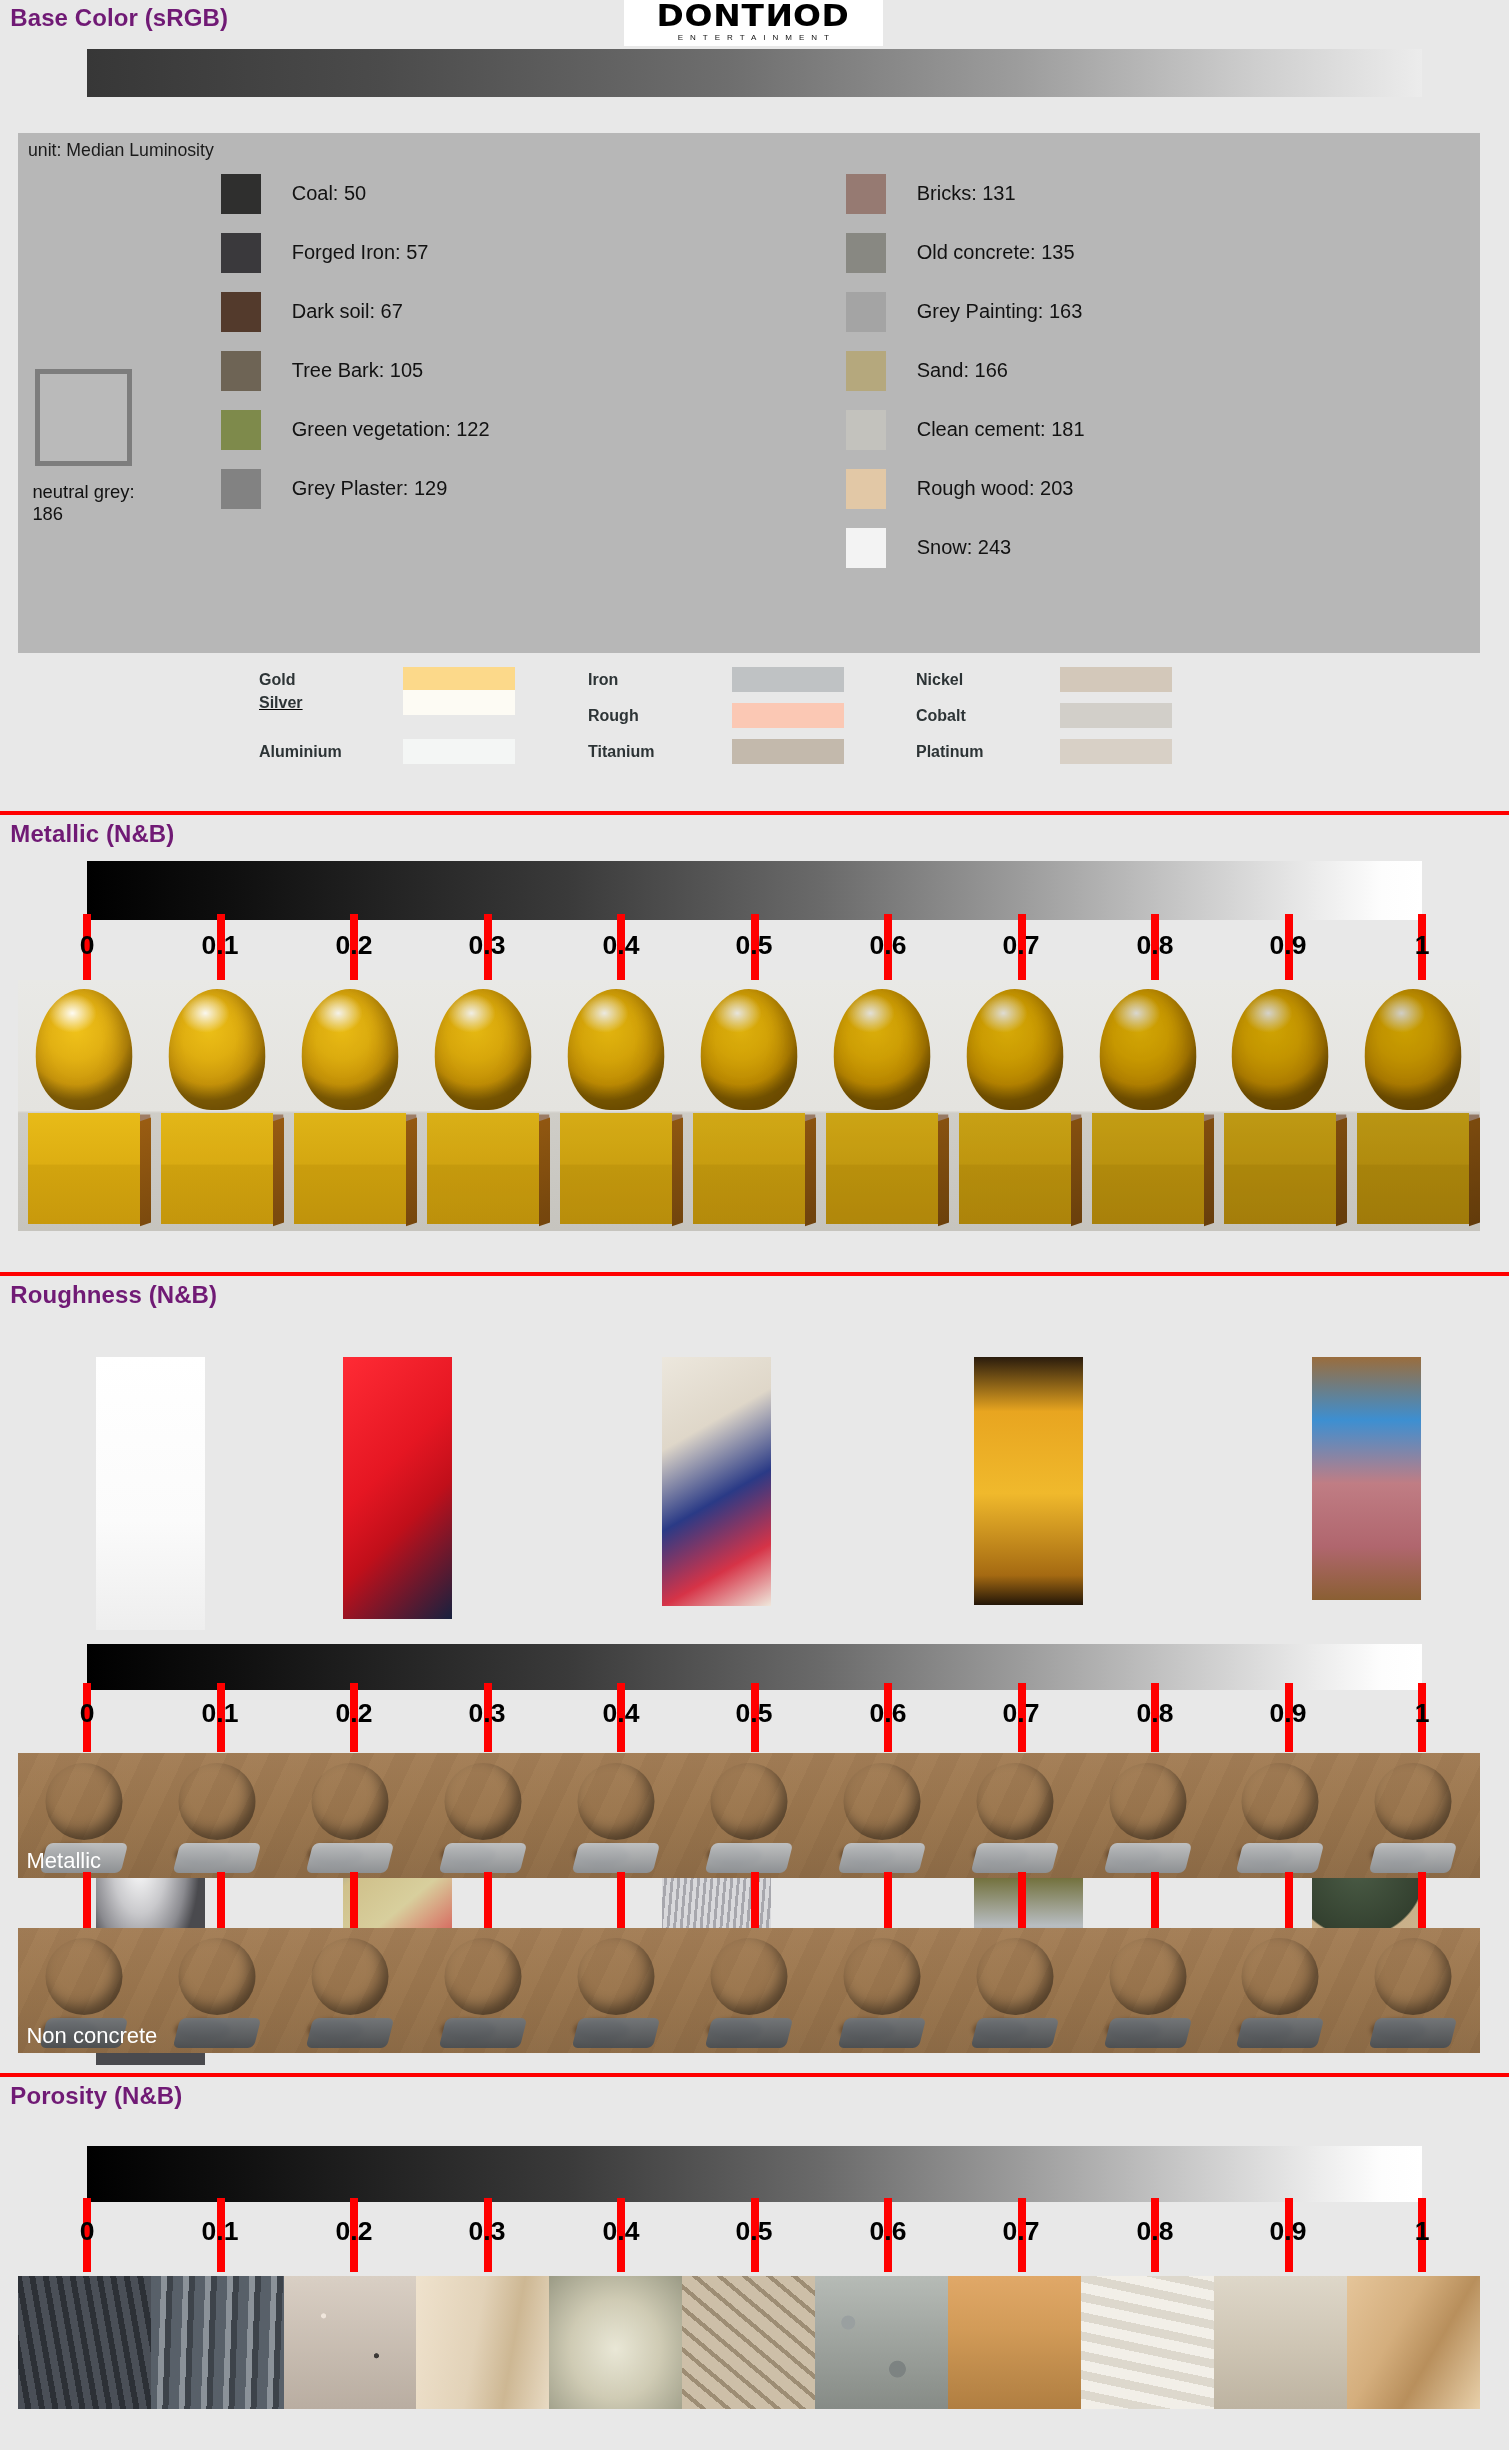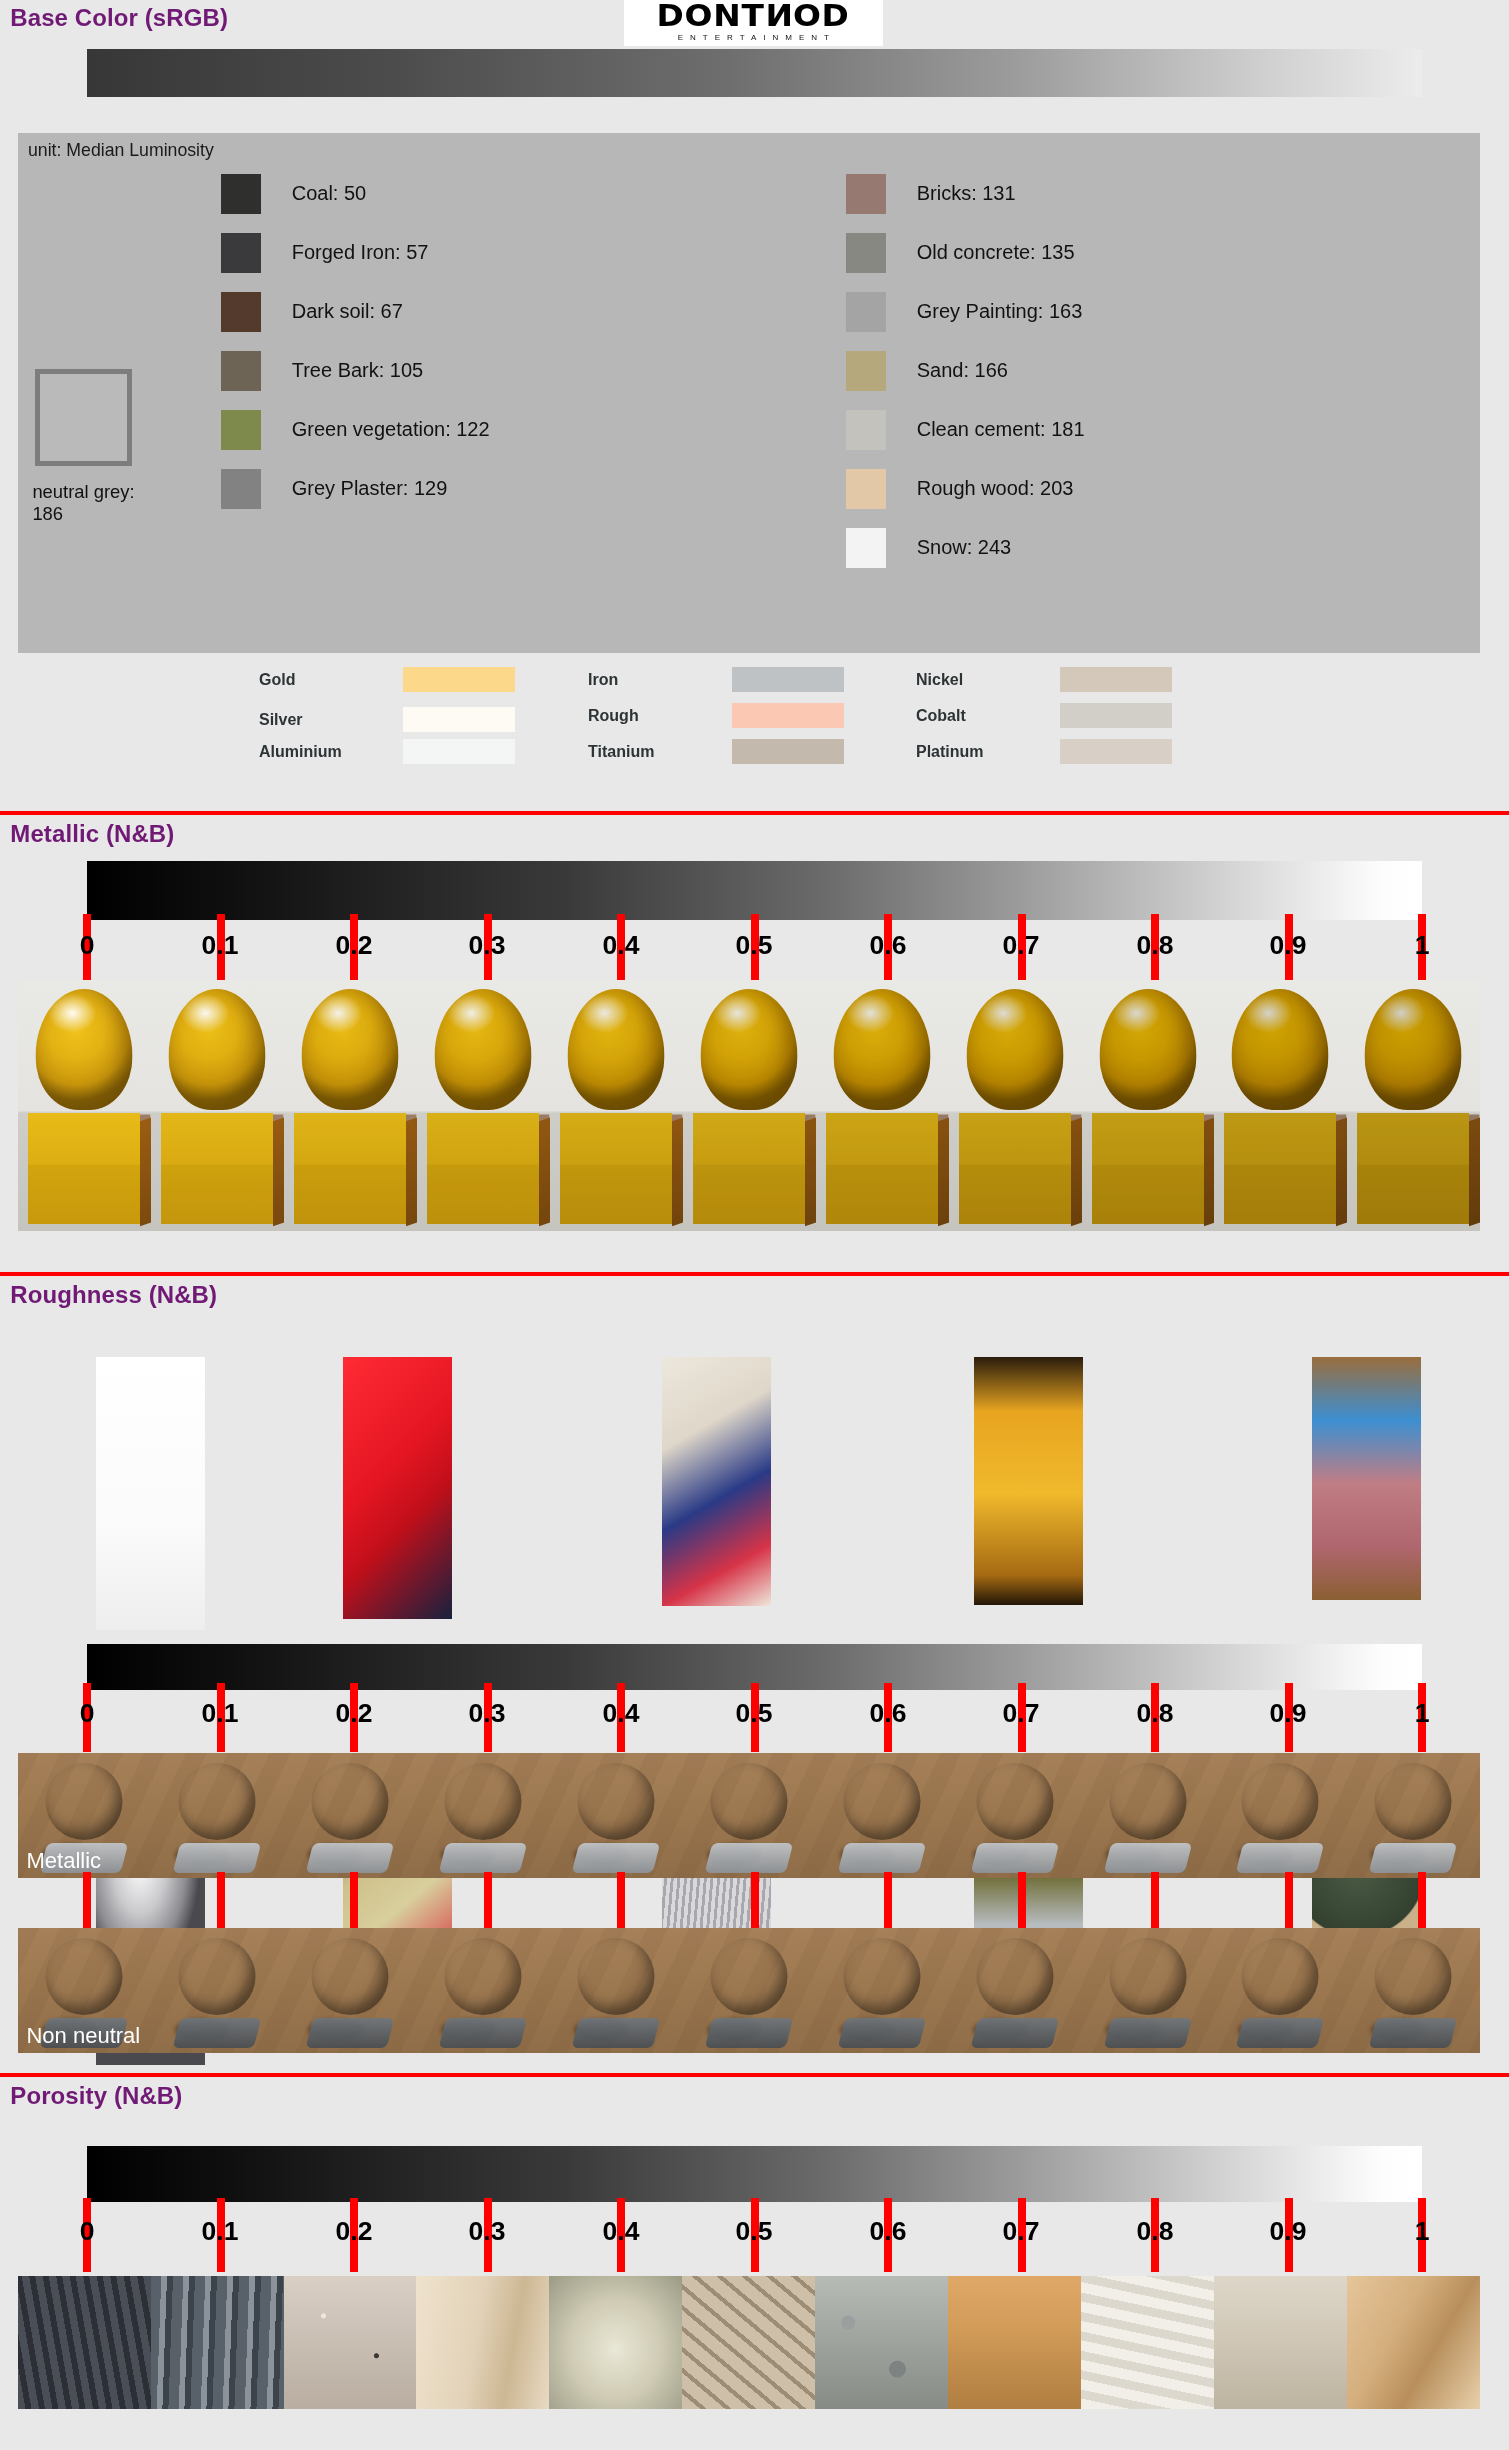--- a/index.html
+++ b/index.html
@@ -358,21 +358,21 @@
         <div class="metal-chip" style="background: rgb(252, 217, 138);"></div>
       </div>
       <div class="metal-cell" style="left: 329px; top: 0px;">
         <div class="metal-name">Iron</div>
         <div class="metal-chip" style="background: rgb(191, 194, 196);"></div>
       </div>
       <div class="metal-cell" style="left: 657px; top: 0px;">
         <div class="metal-name">Nickel</div>
         <div class="metal-chip" style="background: rgb(211, 200, 186);"></div>
       </div>
-      <div class="metal-cell" style="left: 0px; top: 40px;">
+      <div class="metal-cell" style="left: 0px; top: 23px; text-decoration: underline;">
         <div class="metal-name">Silver</div>
         <div class="metal-chip" style="background: rgb(253, 251, 244);"></div>
       </div>
       <div class="metal-cell" style="left: 329px; top: 36px;">
         <div class="metal-name">Rough</div>
         <div class="metal-chip" style="background: rgb(251, 200, 180);"></div>
       </div>
       <div class="metal-cell" style="left: 657px; top: 36px;">
         <div class="metal-name">Cobalt</div>
         <div class="metal-chip" style="background: rgb(210, 207, 201);"></div>
@@ -580,21 +580,21 @@
       <div class="tick" style="left: 617px; top: 0px; height: 63px;"></div>
       <div class="tick" style="left: 751px; top: 0px; height: 63px;"></div>
       <div class="tick" style="left: 884px; top: 0px; height: 63px;"></div>
       <div class="tick" style="left: 1018px; top: 0px; height: 63px;"></div>
       <div class="tick" style="left: 1151px; top: 0px; height: 63px;"></div>
       <div class="tick" style="left: 1285px; top: 0px; height: 63px;"></div>
       <div class="tick" style="left: 1418px; top: 0px; height: 63px;"></div>
     </div>
 
   <div class="sphere-strip" id="strip-nonmetallic" style="top:1928px; height:125px;">
-    <div class="strip-label" style="bottom:4.4px;">Non neutral</div>
+    <div class="strip-label" style="bottom:4.4px;">Non concrete</div>
   <div class="rsphere-cell" style="left: 0px; width: 133px;">
         <div class="rshadow"></div>
         <div class="rplate" style="background: linear-gradient(rgb(111, 118, 125), rgb(70, 76, 82));"></div>
         <div class="rsphere" style="box-shadow: rgba(0, 0, 0, 0.45) -5.9px -7.4px 13.3px inset;"></div>
       </div>
       <div class="rsphere-cell" style="left: 133px; width: 133px;">
         <div class="rshadow"></div>
         <div class="rplate" style="background: linear-gradient(rgb(111, 118, 125), rgb(70, 76, 82));"></div>
         <div class="rsphere" style="box-shadow: rgba(0, 0, 0, 0.45) -5.9px -7.4px 13.3px inset;"></div>
       </div>

